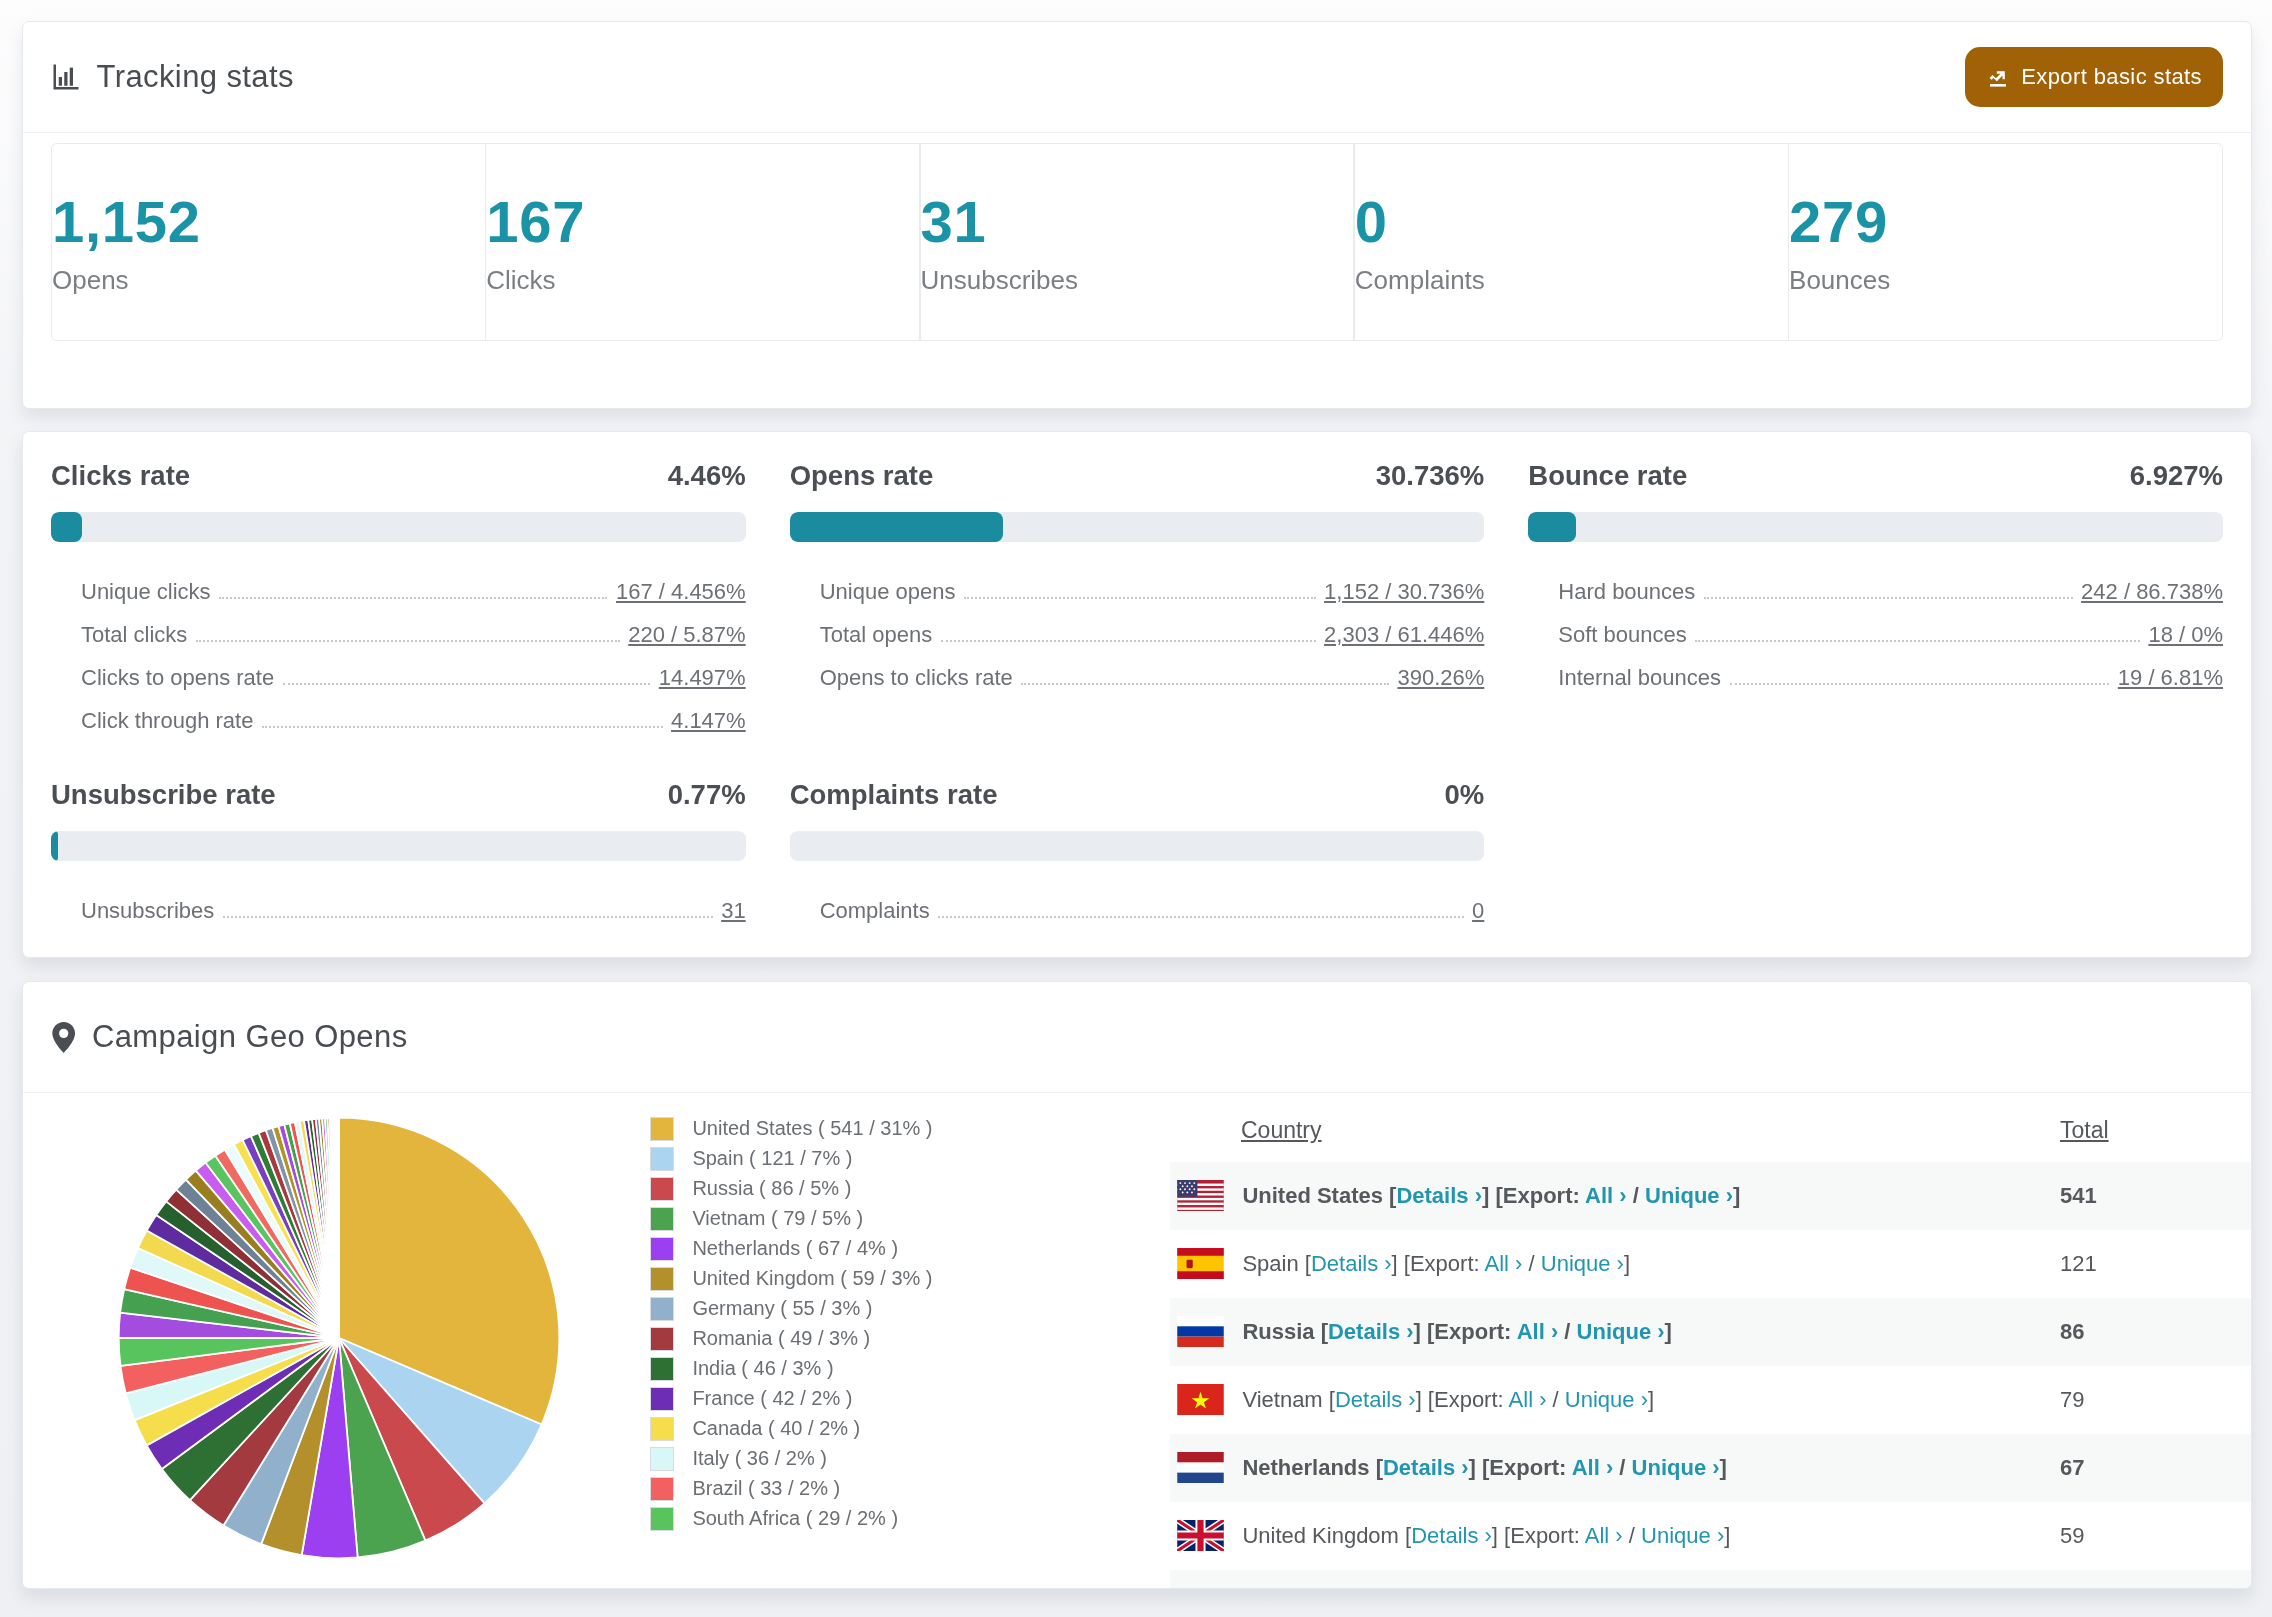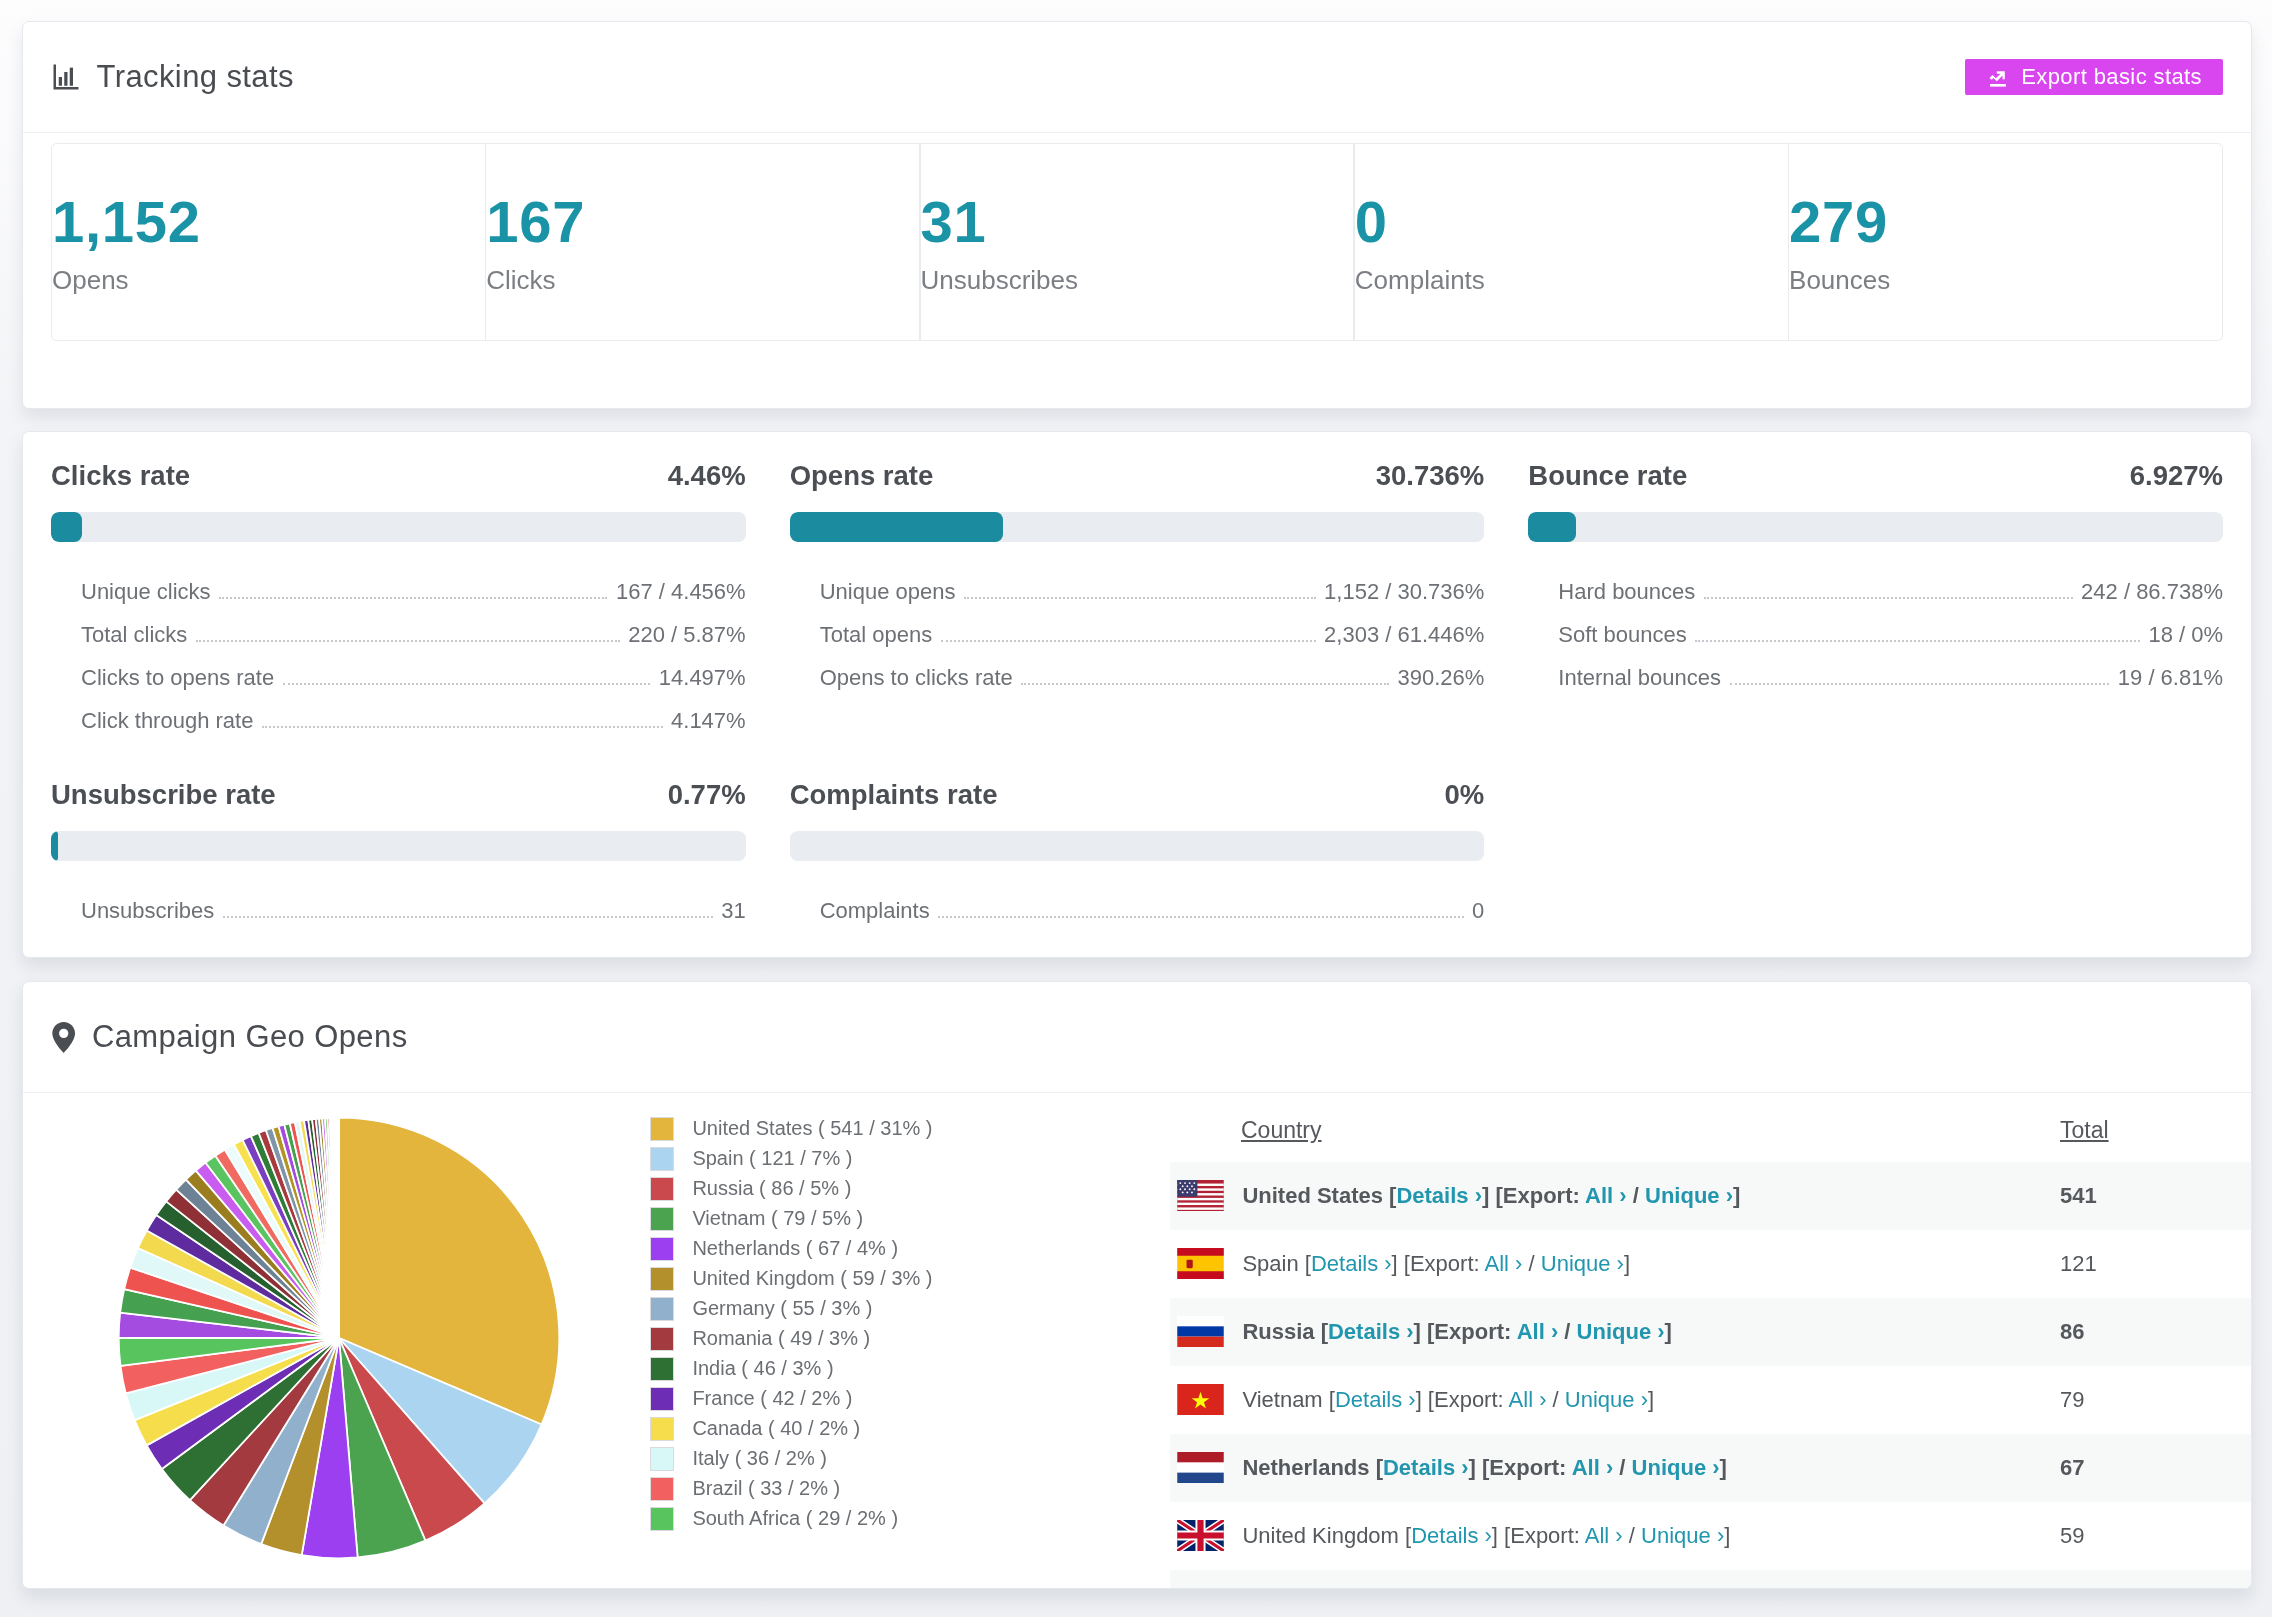--- a/index.html
+++ b/index.html
@@ -20,23 +20,23 @@
   .card-rates { top:431px; height:527px; padding:28px 28px 0 28px; }
   .card-geo { top:981px; height:608px; overflow:hidden; }
 
   .card-head { height:110px; display:flex; align-items:center; justify-content:space-between; padding:0 28px; }
   .head-left { display:flex; align-items:center; gap:15.5px; }
   .head-title { font-size:31px; font-weight:400; color:#494d52; letter-spacing:0.4px; }
   .divider { height:0.7px; background:#edeff2; width:100%; }
 
   .btn-export {
     display:flex; align-items:center; gap:11.3px;
-    background:#d946ef; color:#fff; border:none; border-radius:2px;
+    background:#a16207; color:#fff; border:none; border-radius:15px;
     font-family:"Liberation Sans", sans-serif;
-    font-size:22px; padding:0 21px; height:36px; cursor:pointer; letter-spacing:0.4px;
+    font-size:22px; padding:0 21px; height:60px; cursor:pointer; letter-spacing:0.4px;
   }
 
   .stats-row { margin:10px 28px 0 28px; height:198px; display:flex; }
   .statbox {
     flex:1; border:0.7px solid #e9ebee; margin-left:-0.7px;
     display:flex; flex-direction:column; justify-content:center; gap:10px;
     background:#fff;
   }
   .statbox:first-child { margin-left:0; border-radius:5.6px 0 0 5.6px; }
   .statbox:last-child { border-radius:0 5.6px 5.6px 0; }
@@ -47,21 +47,21 @@
   .rate-panel { min-height:141px; }
   .rate-titlerow { display:flex; justify-content:space-between; align-items:baseline; }
   .rate-title { font-size:27.5px; font-weight:700; color:#4b4f54; }
   .rate-value { font-size:27.5px; font-weight:700; color:#4b4f54; }
   .rate-bar { margin-top:20px; height:30px; background:#e9ecf0; border-radius:7.8px; position:relative; overflow:hidden; }
   .rate-fill { position:absolute; left:0; top:0; bottom:0; background:#1b8ba0; border-radius:7.8px; }
   .rate-rows { margin-top:24px;margin-left:30px; }
   .rate-row { display:flex; align-items:flex-end; height:43px; font-size:22px; color:#6d7176; }
   .rate-row .lbl { white-space:nowrap; padding-bottom:4.2px; }
   .rate-row .leader { flex:1; border-bottom:2.1px dotted #c5c9cd; margin:0 8.5px 10px 8.5px; }
-  .rate-row .val { white-space:nowrap; padding-bottom:4.2px; }
+  .rate-row .val { white-space:nowrap; padding-bottom:4.2px;text-decoration:underline; }
 
   .geo-content { position:relative; height:498px; }
   .pie-wrap { position:absolute; left:83px; top:12.7px; width:466px; height:466px; }
   .legend { position:absolute; left:627px; top:21px; list-style:none; }
   .legend li { display:flex; align-items:center; gap:18.4px; height:30px; font-size:20px; color:#6b6f73; }
   .legend .sw { width:24px; height:24px; border:1.4px solid #d9dbde; flex:0 0 24px; }
 
   .geo-table { position:absolute; right:0; top:7px; width:1081px; }
   .gt-head { display:flex; height:62px; align-items:center; font-size:23px; color:#55585c;text-decoration:underline; }
   .gt-row { display:flex; height:68px; align-items:center; font-size:22px; color:#55585c; }

